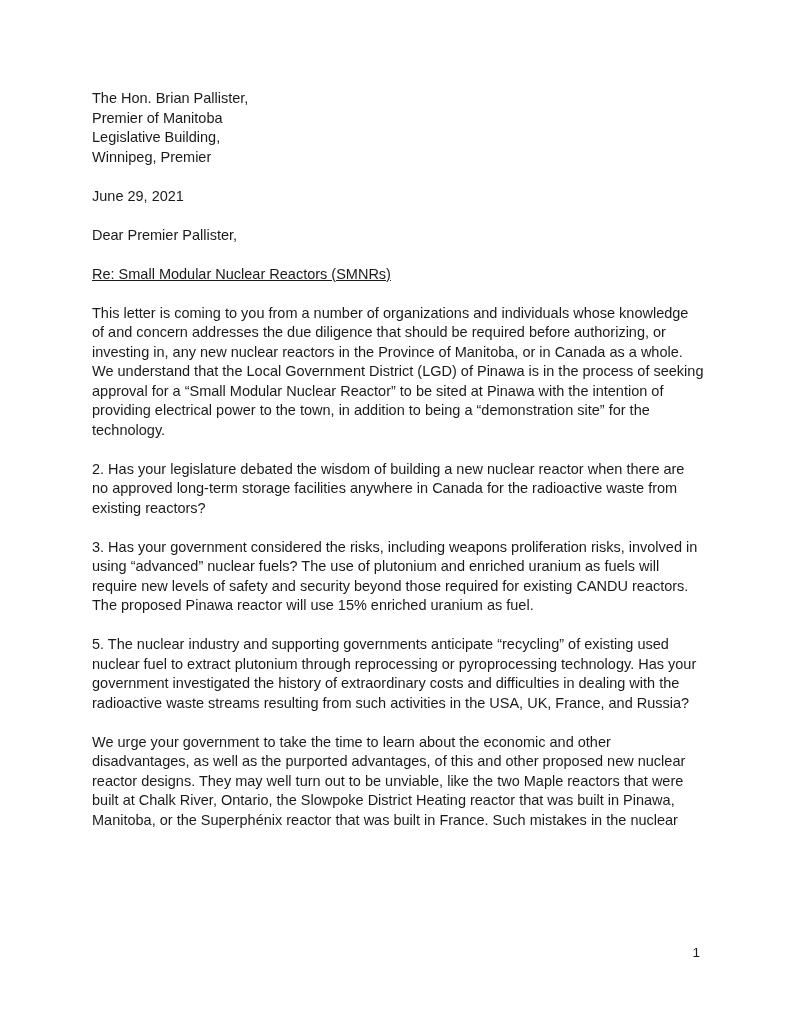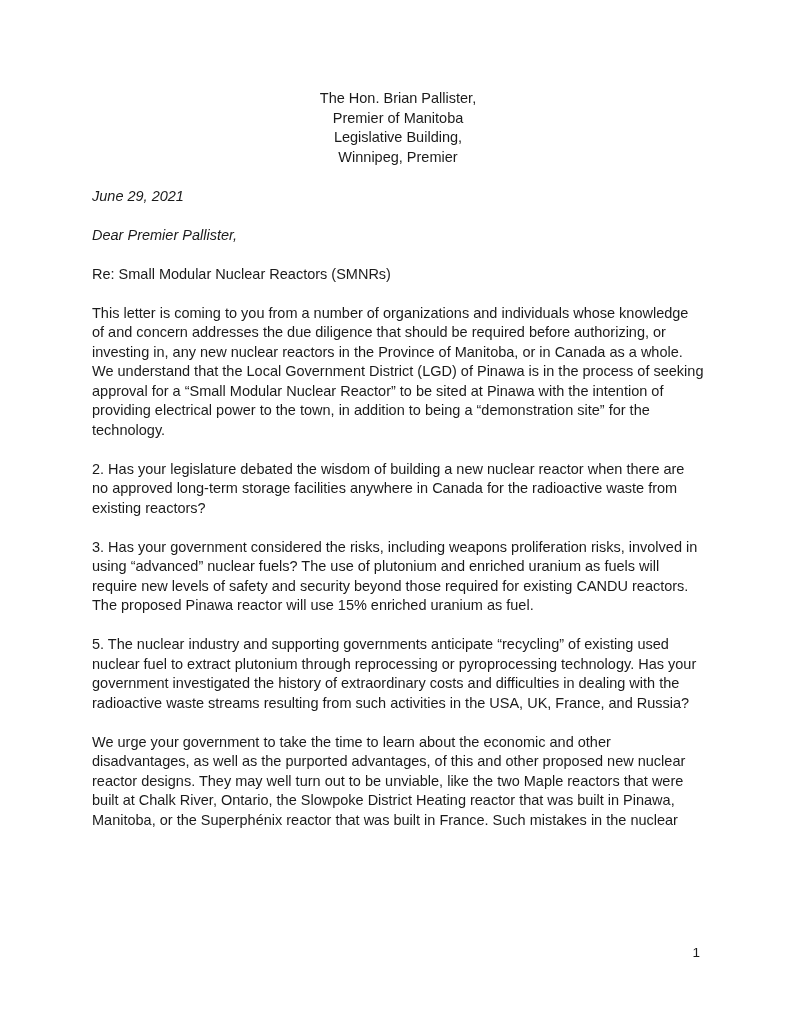--- a/index.html
+++ b/index.html
@@ -20,35 +20,33 @@
   .content {
     position: absolute;
     left: 92px;
     top: 89px;
     width: 612px;
     font-size: 14.5px;
     line-height: 19.5px;
   }
   .addr-line {
     white-space: nowrap;
-    text-align: center;
   }
   .para {
     margin: 0 0 19.5px 0;
   }
   .subject {
+    text-decoration: underline;
     margin: 0 0 19.5px 0;
   }
   .salutation {
     margin: 0 0 19.5px 0;
-    font-style: italic;
   }
   .date-line {
     margin: 19.5px 0 19.5px 0;
-    font-style: italic;
   }
   .page-number {
     position: absolute;
     top: 944px;
     right: 91px;
     font-size: 13.5px;
     line-height: 18px;
   }
 </style>
 </head>

